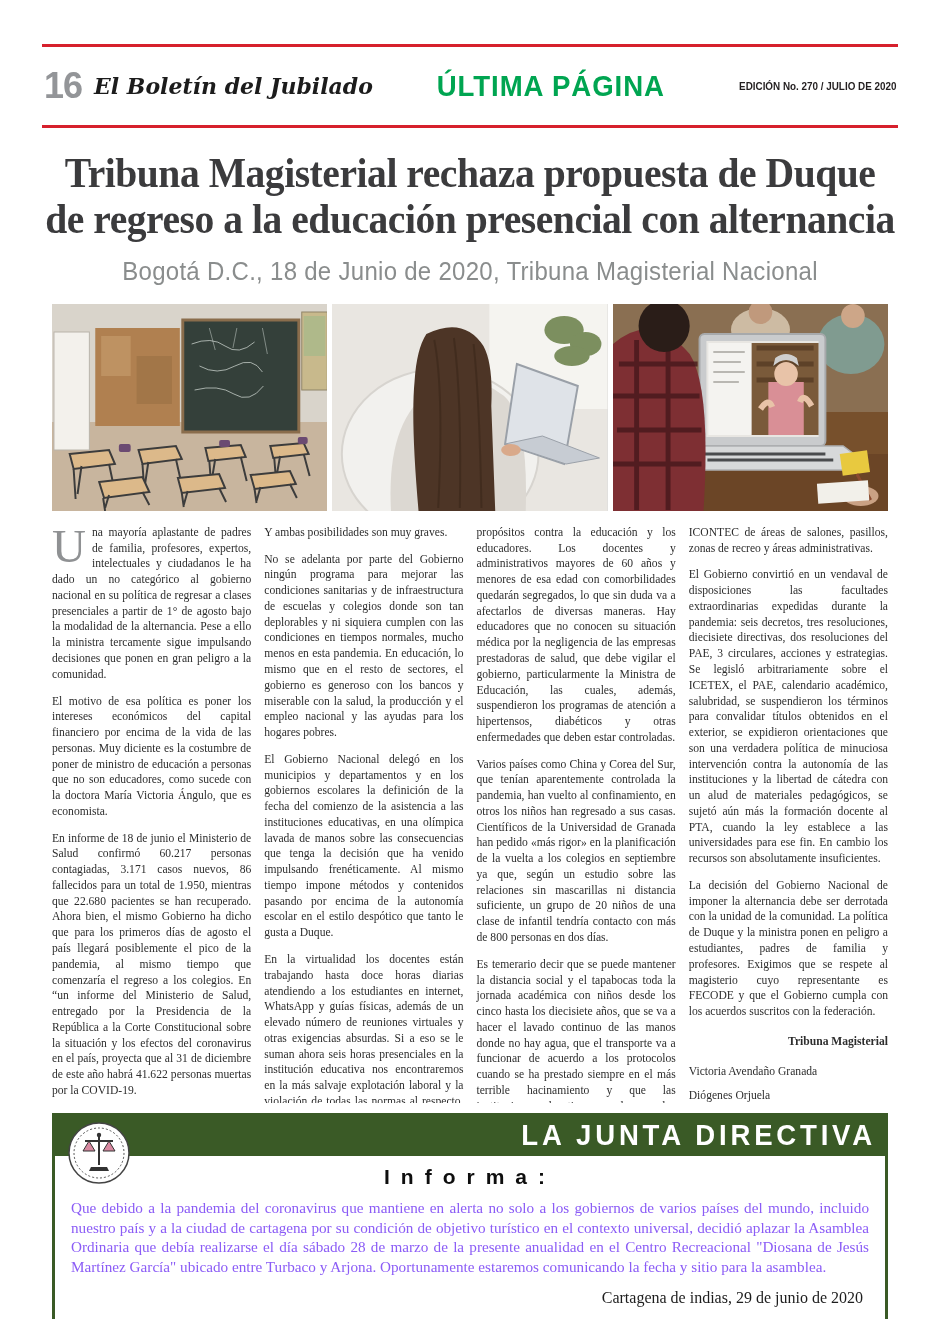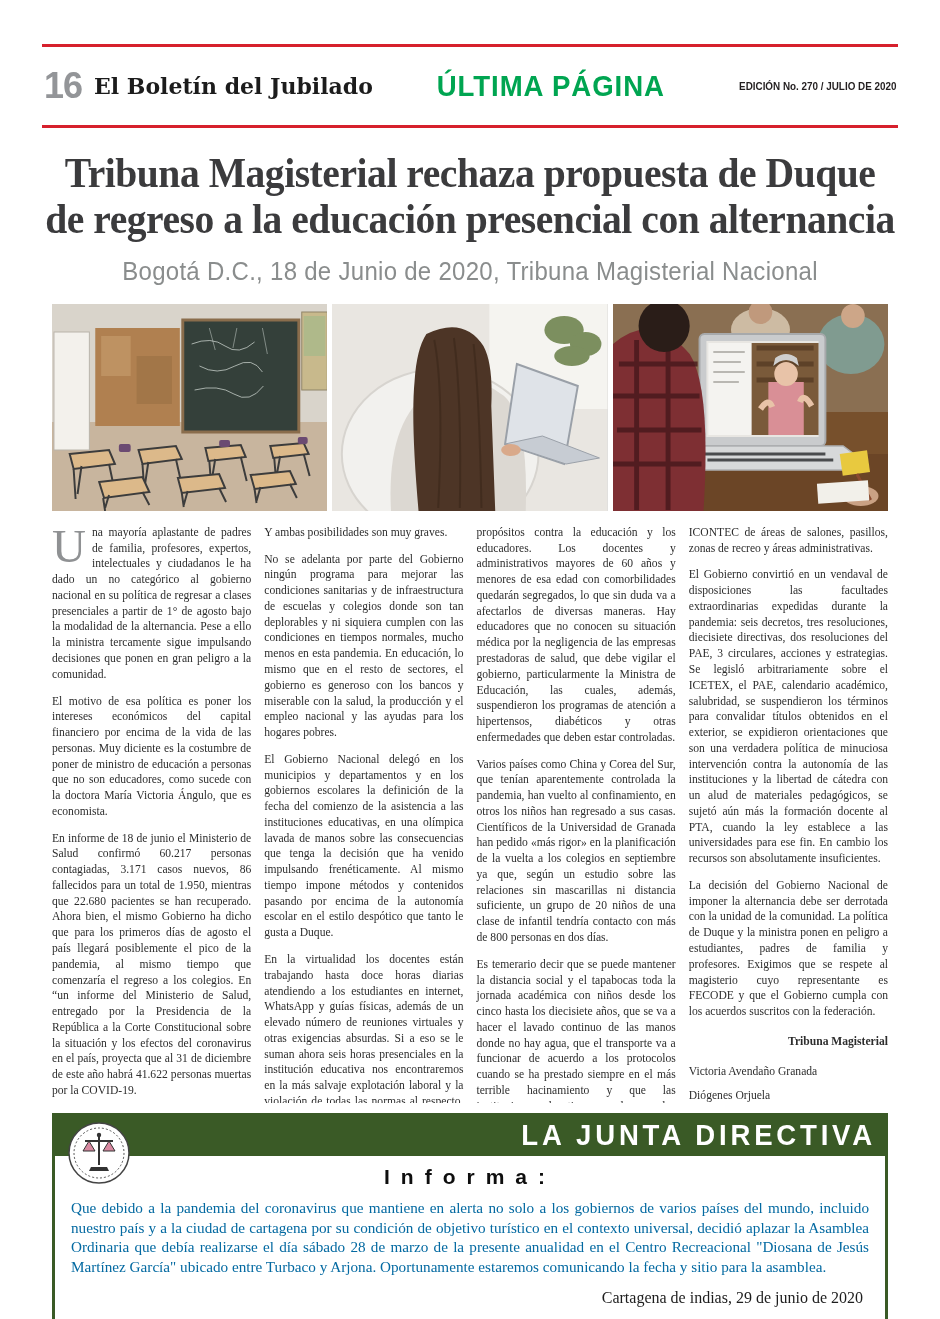--- a/index.html
+++ b/index.html
@@ -3,21 +3,21 @@
 <meta charset="utf-8">
 <style>
   html,body{margin:0;padding:0;background:#ffffff;}
   .page{width:940px;height:1319px;position:relative;background:#fff;overflow:hidden;
         font-family:"Liberation Serif",serif;}
   .rule-red{height:3px;background:#d6202c;margin:0 42px;}
   .rule-top{margin-top:44px;}
   
   .hdr{display:flex;align-items:center;padding:16px 44px;height:46px;}
   .pagenum{font:bold 36px "Liberation Sans",sans-serif;color:#939598;letter-spacing:-1px;}
-  .masthead{font-family:"DejaVu Serif",serif;font-weight:bold;
+  .masthead{font-family:"DejaVu Serif",serif;font-weight:bold;font-style:italic;
             font-size:22px;color:#1c1c1c;margin-left:12px;white-space:nowrap;}
   .section-title{flex:1;text-align:center;font:bold 30px "Liberation Sans",sans-serif;
                  color:#00a551;letter-spacing:1px;transform:scaleX(.92);}
   .edition{font-family:"Liberation Sans",sans-serif;font-size:10.5px;color:#231f20;
            white-space:nowrap;font-weight:bold;transform:scaleX(.94);transform-origin:right;}
   
   .headline{margin-top:22px;text-align:center;color:#3b3b3d;font-weight:bold;
             font-family:"Liberation Serif",serif;font-size:43px;line-height:1.08;
             transform:scaleX(.92);letter-spacing:-.5px;}
   .dateline{margin-top:14px;text-align:center;color:#8a8d8d;
@@ -35,21 +35,21 @@
   .dropcap{float:left;font-size:47px;line-height:37px;padding:3px 6px 0 0;color:#8f9193;}
   .sig-title{font-weight:bold;text-align:right;margin:14px 0 14px;}
   .sig{text-align:left;margin:0 0 9px;}
   
   .junta{margin:10px 52px 0;border:3px solid #3a5a26;position:relative;background:#fff;}
   .junta-bar{background:#3a5a26;height:40px;display:flex;align-items:center;justify-content:flex-end;}
   .junta-title{color:#fff;font:bold 29px "Liberation Sans",sans-serif;letter-spacing:4px;transform:scaleX(.95);}
   .seal{position:absolute;left:12px;top:5px;width:64px;height:64px;}
   .informa{text-align:center;font:bold 21px "Liberation Sans",sans-serif;
            letter-spacing:11px;margin:9px 0 2px;color:#0e0e0e;}
-  .junta-body p{font-size:15.2px;line-height:1.3;text-align:justify;margin:9px 16px;color:#0369a1;}
+  .junta-body p{font-size:15.2px;line-height:1.3;text-align:justify;margin:9px 16px;color:#8b5cf6;}
   .junta-date{text-align:right;font-size:16px;margin:12px 22px 12px 0;color:#1d1d1d;}
 </style>
 </head>
 <body>
 
 <div class="page">
 
   <div class="rule-red rule-top"></div>
 
   <div class="hdr">

